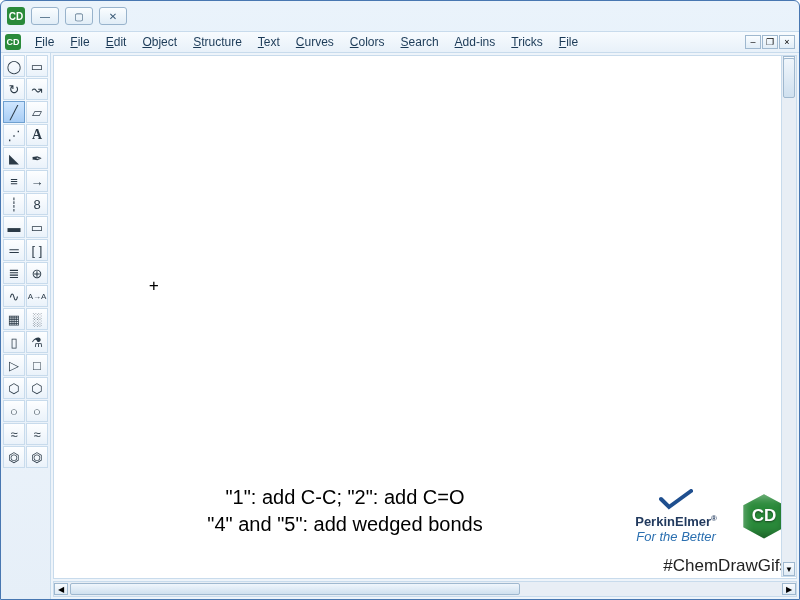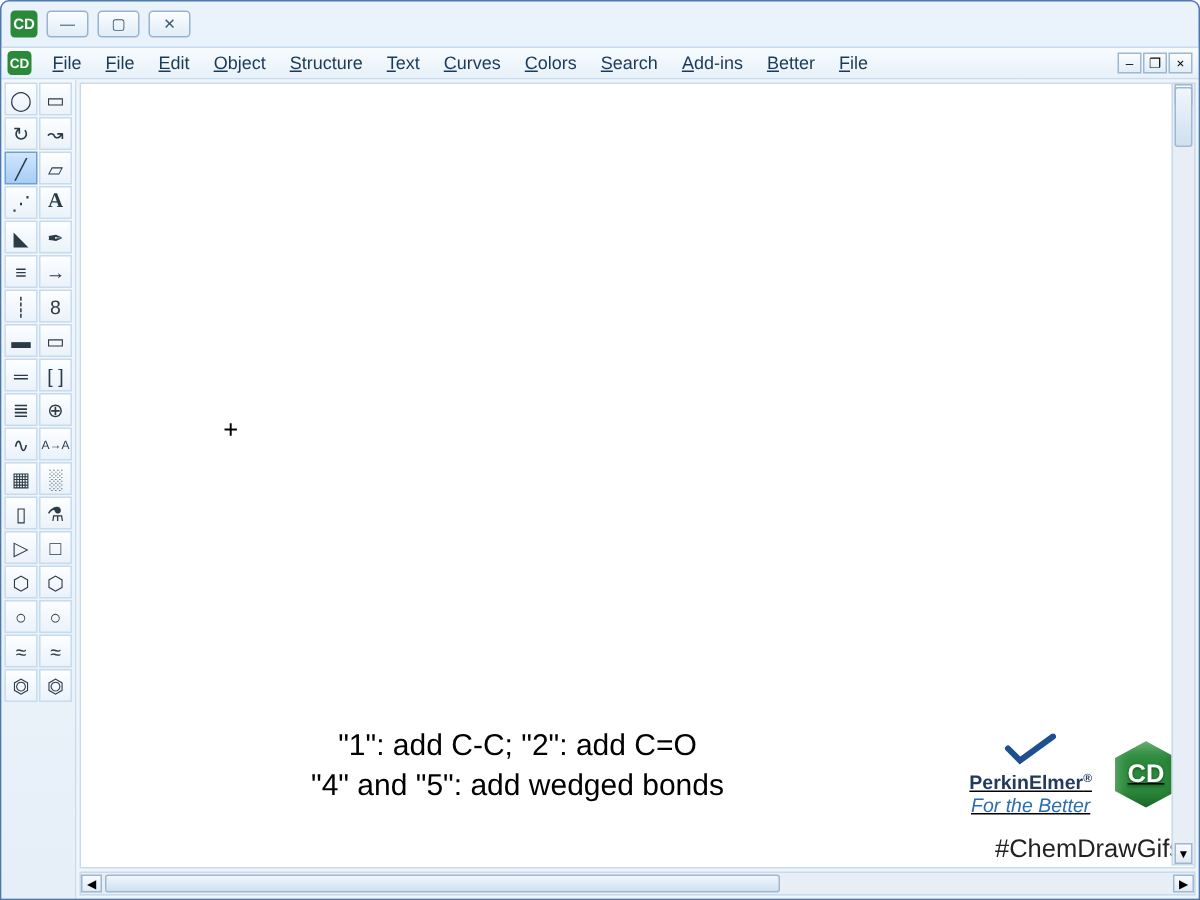--- a/index.html
+++ b/index.html
@@ -25,21 +25,21 @@
   .canvas { flex:1; margin: 2px 2px 0 2px; background: #fff; border: 1px solid #c8dbec; position:relative; overflow:hidden; }
   .vscroll { position:absolute; right:2px; top:2px; bottom:22px; width:16px; background:#e8eef5; border:1px solid #c8dbec;}
   .vscroll .thumb {position:absolute; left:1px; right:1px; top:2px; height:40px; background:linear-gradient(#f0f6fc,#cfe0ef); border:1px solid #9fb8cf; border-radius:2px;}
   .vscroll .arrow {position:absolute; left:1px; right:1px; height:14px; background:linear-gradient(#f8fbfe,#e0ebf5); border:1px solid #9fb8cf; display:flex;align-items:center;justify-content:center; font-size:8px;}
   .vscroll .arrow.up{top:0;} .vscroll .arrow.down{bottom:0;}
   .hscroll { height:16px; margin: 2px 2px 2px 2px; background:#e8eef5; border:1px solid #c8dbec; position:relative;}
   .hscroll .thumb {position:absolute; top:1px; bottom:1px; left:16px; width:450px; background:linear-gradient(#f0f6fc,#cfe0ef); border:1px solid #9fb8cf; border-radius:2px;}
   .hscroll .arrow {position:absolute; top:1px; bottom:1px; width:14px; background:linear-gradient(#f8fbfe,#e0ebf5); border:1px solid #9fb8cf; display:flex;align-items:center;justify-content:center;font-size:8px;}
   .hscroll .arrow.left{left:0;} .hscroll .arrow.right{right:0;}
   .footer { position:absolute; right:0; bottom:0; display:flex; align-items:flex-end; gap:12px; padding: 2px 8px 2px 8px; flex-direction:column; pointer-events:none;}
-  .brand-row { display:flex; align-items:center; gap:12px;text-decoration:underline; }
+  .brand-row { display:flex; align-items:center; gap:23px; }
   .perkin { text-align:center; }
   .perkin-name { font-size:13px; color:#223a5e; font-weight:600; }
   .perkin-tag { font-size:13px; font-style:italic; color:#2a6fb0; }
   .cd-badge { width:48px; height:48px; position:relative; }
   .hex { width:100%; height:100%; background:#2a8a3a; clip-path: polygon(50% 4%, 93% 27%, 93% 73%, 50% 96%, 7% 73%, 7% 27%); display:flex;align-items:center;justify-content:center; box-shadow: inset -4px -6px 10px rgba(0,0,0,.35), inset 4px 6px 10px rgba(255,255,255,.4);}
   .hex span{color:#fff;font-weight:bold;font-size:17px; text-shadow:0 1px 2px rgba(0,0,0,.5);}
   .hashtag { font-size:17px; color:#222; align-self:flex-end; }
   .tip-text { position:absolute; left:60px; right:220px; bottom:40px; text-align:center; font-family: Arial, sans-serif; font-size:20px; color:#000; line-height:1.35; }
   .cursor-cross { position:absolute; left:95px; top:220px; font-size:16px; color:#000; font-family: monospace;}
   .txt-a { font-family: "Times New Roman", serif; font-weight:bold; font-size:14px;}
@@ -66,21 +66,21 @@
     <div class="menu-item">File</div>
     <div class="menu-item">File</div>
     <div class="menu-item">Edit</div>
     <div class="menu-item">Object</div>
     <div class="menu-item">Structure</div>
     <div class="menu-item">Text</div>
     <div class="menu-item">Curves</div>
     <div class="menu-item">Colors</div>
     <div class="menu-item">Search</div>
     <div class="menu-item">Add-ins</div>
-    <div class="menu-item">Better</div>
+    <div class="menu-item">Tricks</div>
     <div class="menu-item">File</div>
     <div class="mdi-controls">
       <div class="mdi-btn">–</div>
       <div class="mdi-btn">❐</div>
       <div class="mdi-btn">×</div>
     </div>
   </div>
 
   <div class="content-row">
     <div class="tool-palette">

